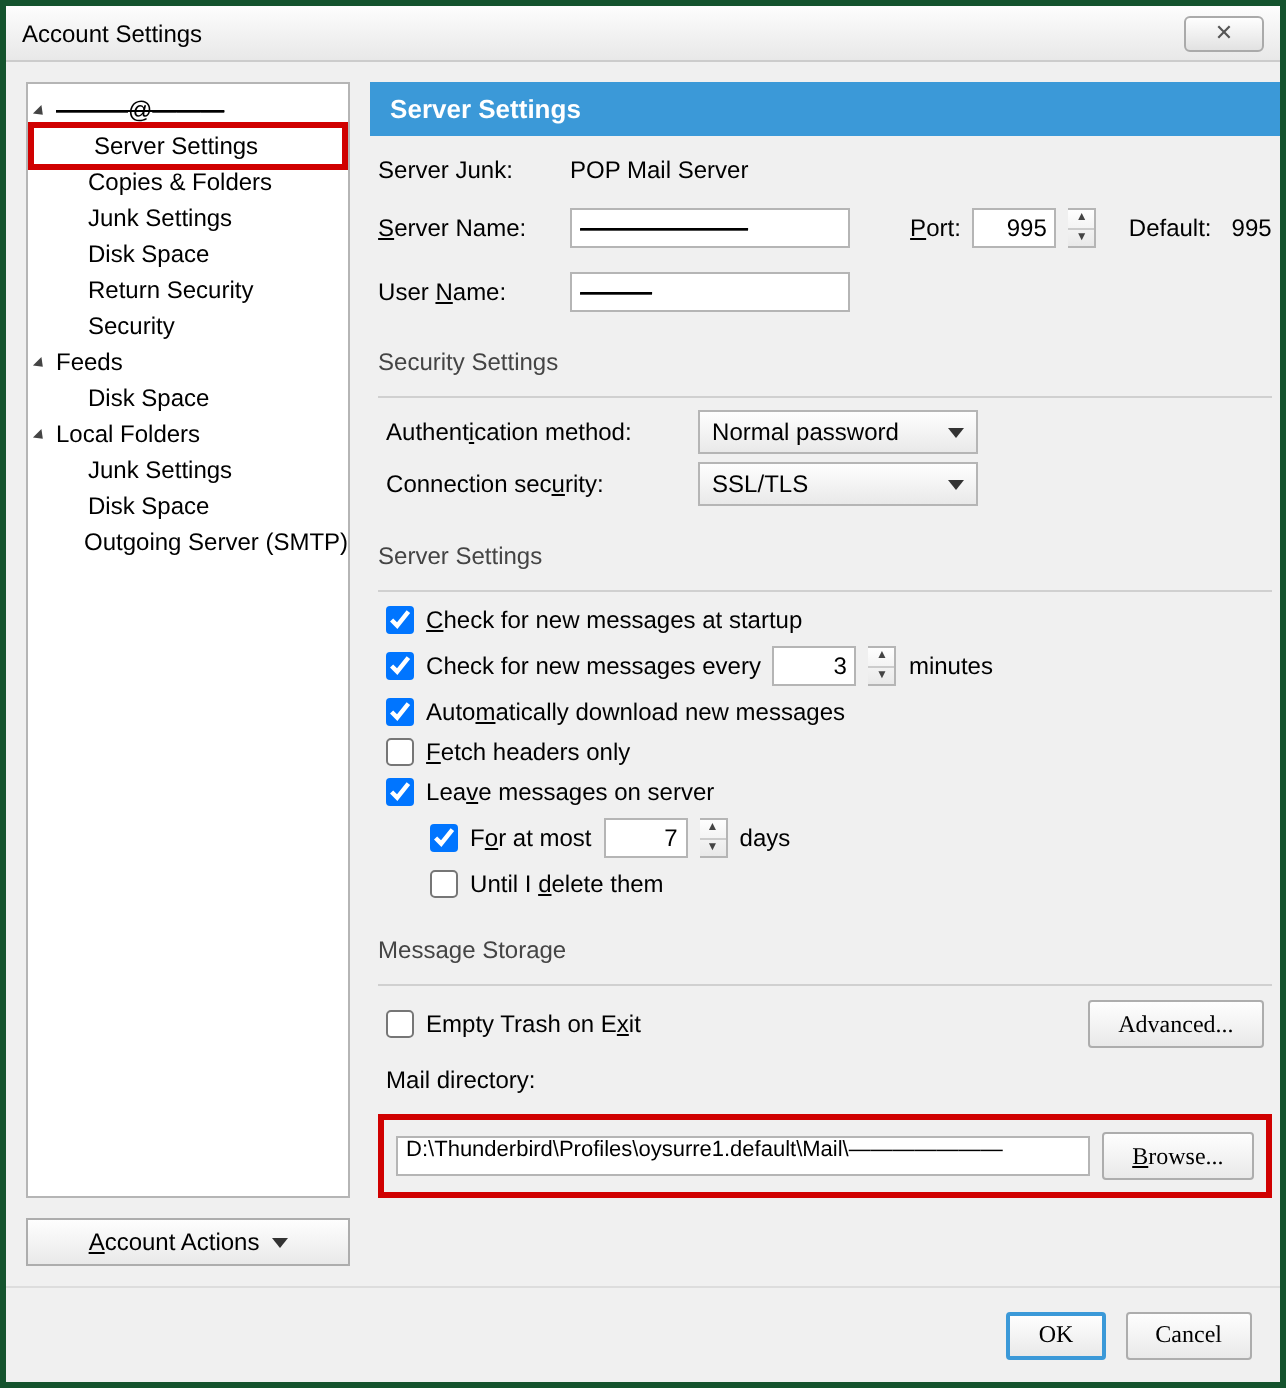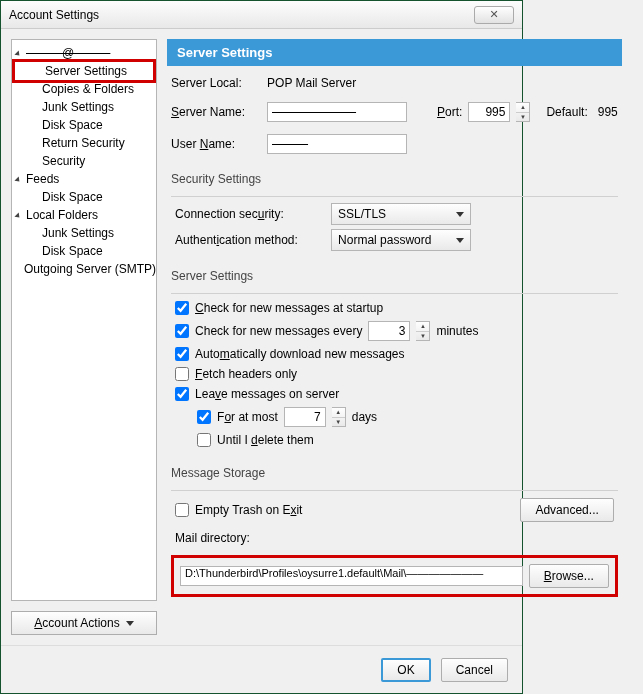--- a/index.html
+++ b/index.html
@@ -7,24 +7,24 @@
     margin: 0;
     font-family: "Segoe UI", Tahoma, sans-serif;
     font-size: 12px;
     background: #f0f0f0;
     color: #000;
     width: 643px;
     height: 694px;
     overflow: hidden;
   }
   .window {
-    width: 523px;
+    width: 643px;
     height: 694px;
     background: #f0f0f0;
-    border: 1px solid #14532d;
+    border: 3px solid #14532d;
     position: relative;
   }
   .titlebar {
     height: 28px;
     padding: 0 8px;
     display: flex;
     align-items: center;
     justify-content: space-between;
     background: linear-gradient(#fdfdfd,#e8e8e8);
     border-bottom: 1px solid #ccc;
@@ -65,21 +65,21 @@
   .tree-item.parent::before {
     content: "";
     position: absolute;
     left: 4px; top: 7px;
     width: 0; height: 0;
     border-left: 4px solid #444;
     border-top: 3px solid transparent;
     border-bottom: 3px solid transparent;
     transform: rotate(45deg);
   }
-  .tree-item.root { padding-left: 12px; }
+  .tree-item.root { padding-left: 28px; }
   .hl-red {
     border: 3px solid #d00000;
     margin: -3px 0;
     position: relative;
     z-index: 2;
   }
   .strike { text-decoration: line-through; }
   .account-actions {
     margin-top: 10px;
     height: 24px;
@@ -184,21 +184,21 @@
     padding: 3px 4px;
   }
   .chk-row.indent { padding-left: 26px; }
   input[type=checkbox]{ width:14px;height:14px; margin:0; }
   .rhs { margin-left: auto; }
   .btn {
     border: 1px solid #adadad;
     background: linear-gradient(#fefefe,#e9e9e9);
     height: 24px;
     padding: 0 14px;
-    font-family: Liberation Sans, sans-serif;
+    font-family: Liberation Serif, serif;
     font-size: 12px;
     cursor: pointer;
     border-radius: 2px;
   }
   .btn.primary {
     border: 2px solid #3b99d8;
   }
   .footer {
     height: 48px;
     display: flex;
@@ -265,21 +265,21 @@
       <div class="account-actions">
         <span><span class="u">A</span>ccount Actions</span>
         <span class="caret"></span>
       </div>
     </div>
 
     <div class="main">
       <div class="section-header">Server Settings</div>
 
       <div class="row">
-        <span class="lbl">Server Local:</span>
+        <span class="lbl">Server Junk:</span>
         <span>POP Mail Server</span>
       </div>
 
       <div class="row">
         <span class="lbl"><span class="u">S</span>erver Name:</span>
         <input class="txt-input wide strike" value="———————" style="">
         <span style="margin-left:24px"><span class="u">P</span>ort:</span>
         <input class="num-input" value="995" style="">
           <div class="spinner">
             <div>▲</div>
@@ -290,30 +290,30 @@
       </div>
 
       <div class="row">
         <span class="lbl">User <span class="u">N</span>ame:</span>
         <input class="txt-input wide strike" value="———" style="">
       </div>
 
       <div class="group-title">Security Settings</div>
       <div class="group-body">
         <div class="row">
+          <span style="min-width:150px">Authent<span class="u">i</span>cation method:</span>
+          <div class="select">
+            <span>Normal password</span>
+            <span class="caret"></span>
+          </div>
+        </div>
+        <div class="row">
           <span style="min-width:150px">Connection sec<span class="u">u</span>rity:</span>
           <div class="select">
             <span>SSL/TLS</span>
-            <span class="caret"></span>
-          </div>
-        </div>
-        <div class="row">
-          <span style="min-width:150px">Authent<span class="u">i</span>cation method:</span>
-          <div class="select">
-            <span>Normal password</span>
             <span class="caret"></span>
           </div>
         </div>
       </div>
 
       <div class="group-title">Server Settings</div>
       <div class="group-body">
         <div class="chk-row">
           <input type="checkbox" checked="" style="">
           <span><span class="u">C</span>heck for new messages at startup</span>

